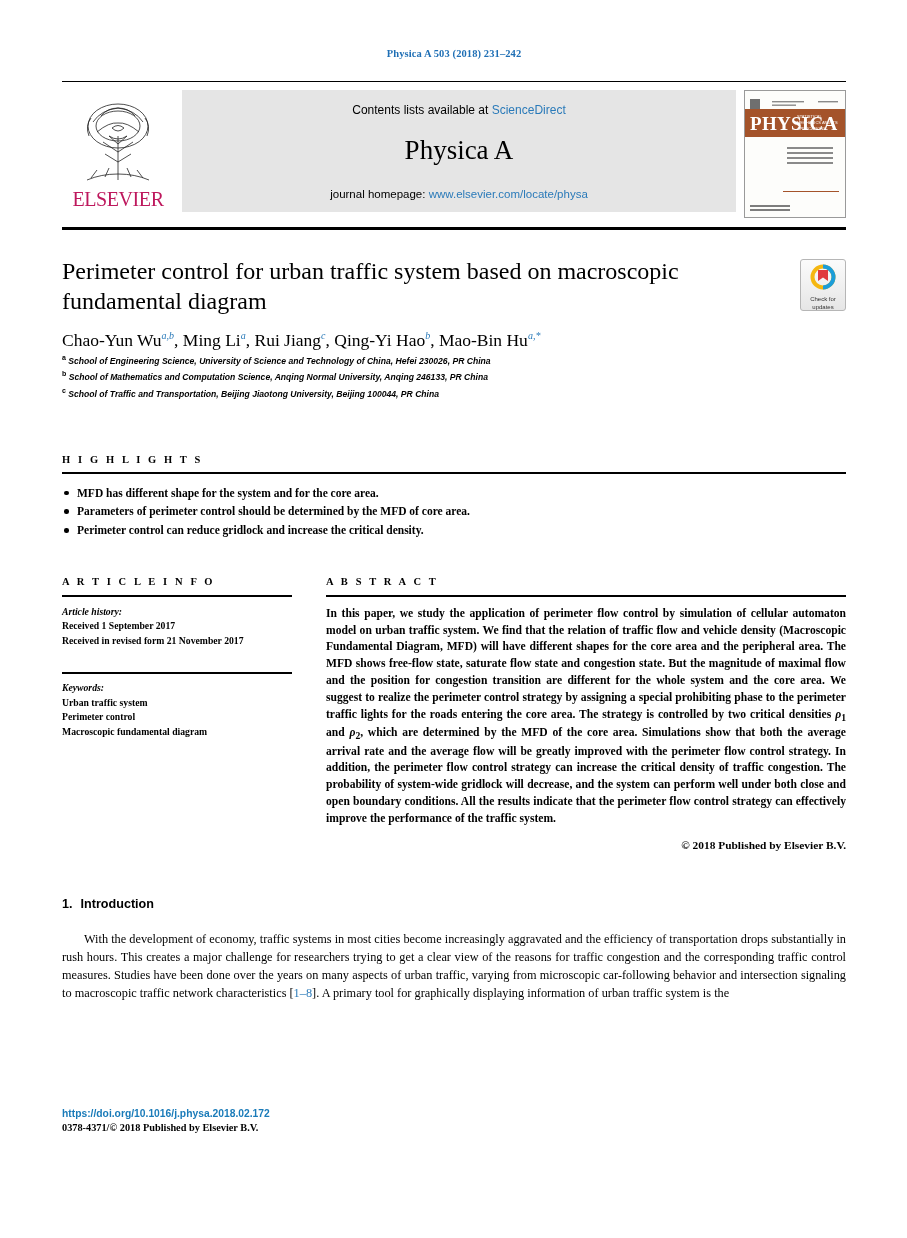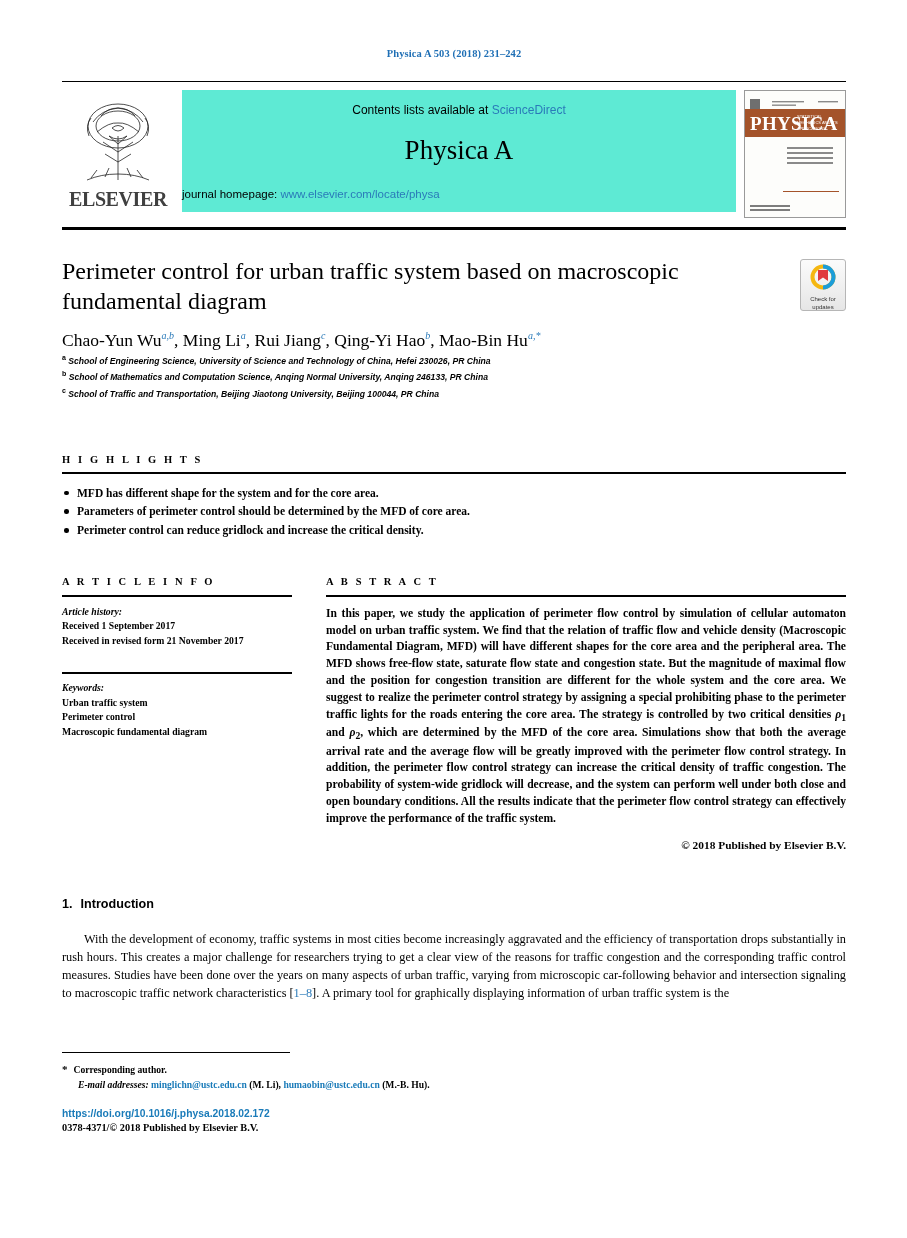--- a/index.html
+++ b/index.html
@@ -55,47 +55,48 @@
   .elsevier-tree {
     display: block;
     margin: 0 auto;
   }
   .elsevier-word {
     display: block;
     text-align: center;
     font-family: "Liberation Serif", serif;
     font-size: 20px;
     letter-spacing: -0.4px;
-    color: #404040;
-    font-weight: 700;
+    color: #be185d;
+    font-weight: 400;
     margin-top: 1px;
     line-height: 1;
   }
   .masthead-center {
     flex: 1 1 auto;
-    background: #5eead4;
+    background: #e5e5e5;
     height: 122px;
     position: relative;
   }
   .contents-line {
     text-align: center;
     font-size: 12px;
     padding-top: 13px;
     font-family: "Liberation Sans", sans-serif;
   }
   .contents-line .sd {
     color: #2a7ab9;
   }
   .journal-name {
     text-align: center;
     font-size: 27px;
     margin-top: 18px;
     font-family: "Liberation Serif", serif;
   }
   .homepage-line {
+    text-align: center;
     font-size: 11.5px;
     font-family: "Liberation Sans", sans-serif;
     position: absolute;
     left: 0; right: 0;
     bottom: 12px;
   }
   .homepage-line .url { color: #2a7ab9; }
   .cover-thumb {
     flex: 0 0 100px;
     width: 100px;
@@ -492,31 +493,18 @@
     </div>
 
     <div class="intro">
       <div class="intro-heading">
         <span class="num">1.</span><span>Introduction</span>
       </div>
       <p class="intro-para"><span>With the development of economy, traffic systems in most cities become increasingly aggravated and the efficiency of transportation drops substantially in rush hours. This creates a major challenge for researchers trying to get a clear view of the reasons for traffic congestion and the corresponding traffic control measures. Studies have been done over the years on many aspects of urban traffic, varying from microscopic car-following behavior and intersection signaling to macroscopic traffic network characteristics [</span><span class="cite">1–8</span><span>]. A primary tool for graphically displaying information of urban traffic system is the</span></p>
     </div>
   </div>
 
-  <div class="footnotes">
-    <div class="foot-rule"></div>
-    <div class="foot-line">
-      <span class="star">*</span><span>Corresponding author.</span>
-    </div>
-    <div class="foot-line foot-indent">
-      <span class="lbl">E-mail addresses:</span>
-      <span class="mail">minglichn@ustc.edu.cn</span>
-      <span>(M. Li),</span>
-      <span class="mail">humaobin@ustc.edu.cn</span>
-      <span>(M.-B. Hu).</span>
-    </div>
-  </div>
 
   <div class="bottom-block">
     <div class="doi">https://doi.org/10.1016/j.physa.2018.02.172</div>
     <div class="issn">0378-4371/© 2018 Published by Elsevier B.V.</div>
   </div>
 </div>
 
 </body></html>

